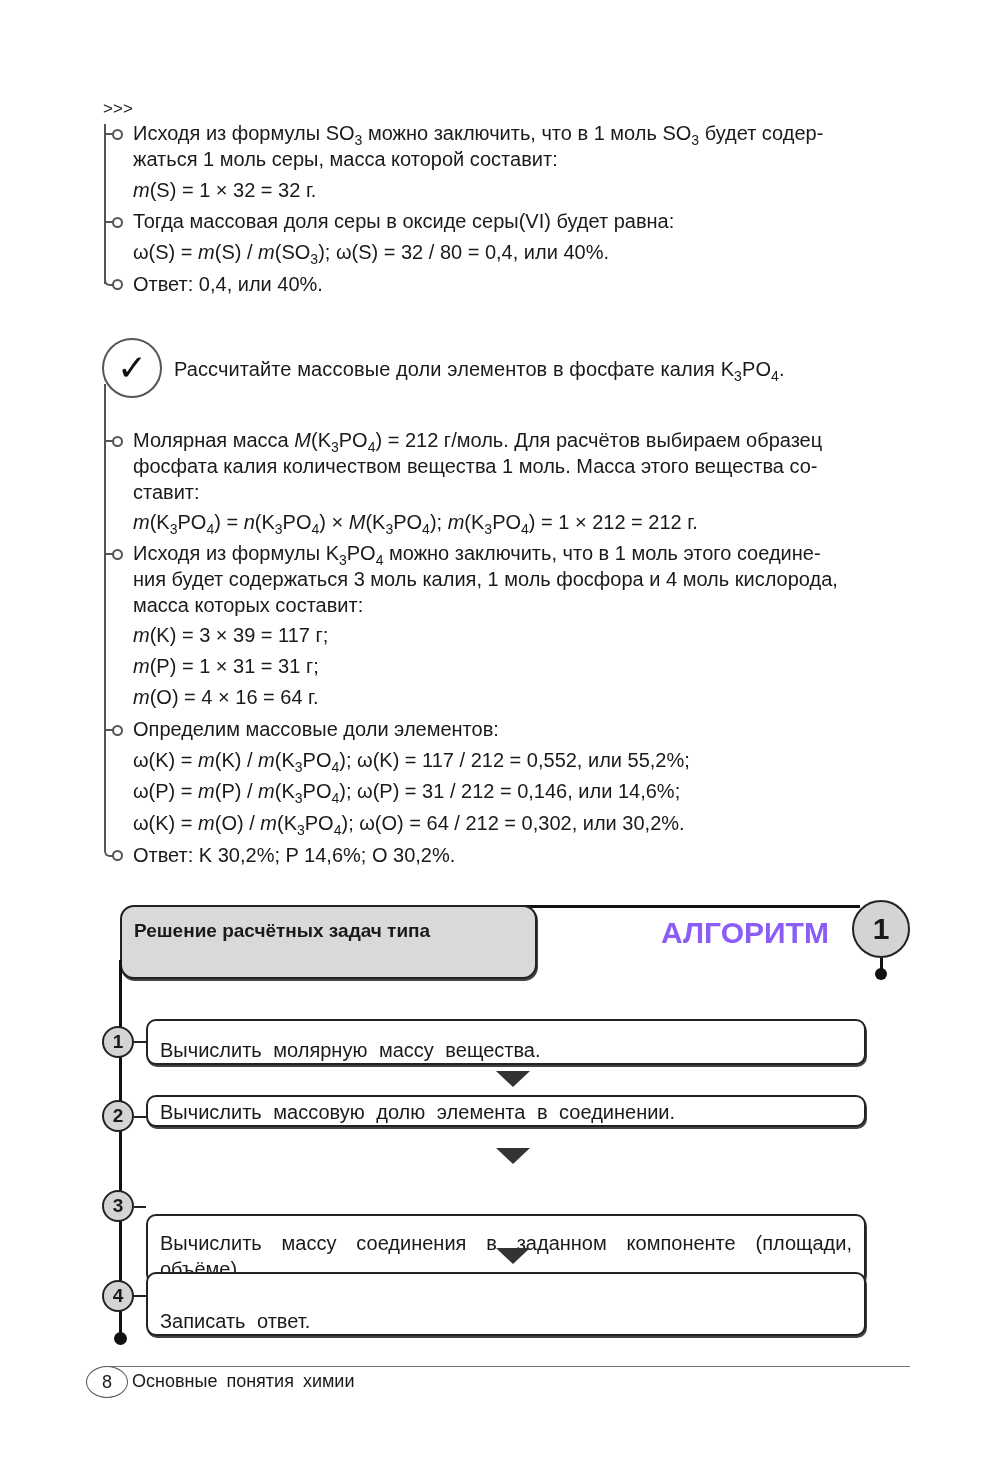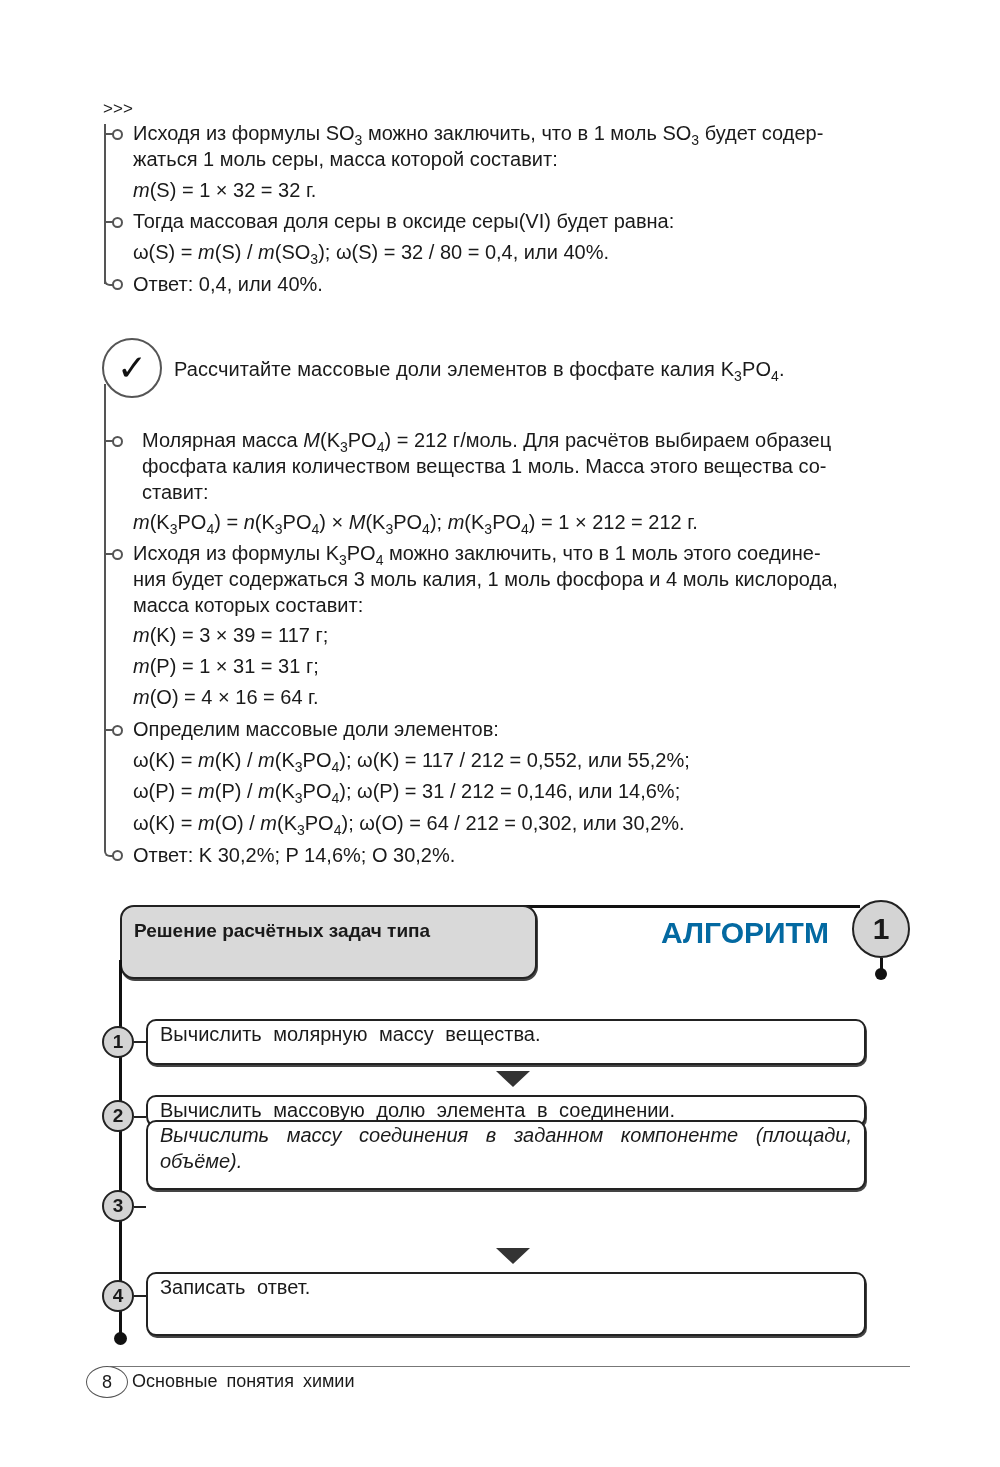--- a/index.html
+++ b/index.html
@@ -11,21 +11,21 @@
   sub { font-size: 14px; vertical-align: -5px; line-height: 0; }
   .vline { position: absolute; width: 2px; background: #555; }
   .hook { position: absolute; width: 10px; height: 2px; background: #555; }
   .bullet { position: absolute; width: 7px; height: 7px; border: 2px solid #555; border-radius: 50%; background: #fff; }
   .formula { position: absolute; left: 133px; font-size: 20px; line-height: 26px; }
   .para { position: absolute; left: 133px; width: 777px; font-size: 20px; line-height: 26px; text-align: justify; }
   .para.one { text-align: left; }
   
   .step-box { position: absolute; left: 146px; width: 720px; border: 2px solid #222; border-radius: 10px; background: #fff;
               box-shadow: 1px 2px 0 #444; font-size: 20px; line-height: 26px; padding: 0 12px; box-sizing: border-box;
-              display: flex; align-items: flex-start; word-spacing: 6px; text-align: justify; }
+              display: flex; align-items: flex-end; word-spacing: 6px; text-align: justify; }
   .step-num { position: absolute; left: 102px; width: 32px; height: 32px; border: 2px solid #222; border-radius: 50%;
               background: #d4d4d4; font-weight: bold; font-size: 19px; display: flex; align-items: center; justify-content: center; box-sizing: border-box;}
   .conn { position: absolute; left: 134px; width: 12px; height: 2px; background: #222; }
   .arrow { position: absolute; left: 496px; width: 0; height: 0; border-left: 17px solid transparent; border-right: 17px solid transparent; border-top: 16px solid #333; }
 </style>
 </head>
 <body>
 
 <div class="abs txt" style="left:103px; top:96px; font-size:17px;">&gt;&gt;&gt;</div>
 
@@ -56,21 +56,21 @@
   <div class="abs txt" style="left:174px; top:356px;">
     <span>Рассчитайте массовые доли элементов в фосфате калия K</span><sub>3</sub><span>PO</span><sub>4</sub><span>.</span>
   </div>
 </div>
 
 <div>
   <div class="vline" style="left:104px; top:384px; height:462px;"></div>
 
   <div class="hook" style="left:104px; top:440px;"></div>
   <div class="bullet" style="left:112px; top:436px;"></div>
-  <div class="para" style="top:427px;margin-left:9px;">
+  <div class="para" style="top:427px;">
     <span>Молярная масса </span><i>M</i><span>(K</span><sub>3</sub><span>PO</span><sub>4</sub><span>) = 212 г/моль. Для расчётов выбираем образец</span><br>
     <span>фосфата калия количеством вещества 1 моль. Масса этого вещества со-</span><br>
     <span>ставит:</span>
   </div>
   <div class="formula" style="top:509px;">
     <i>m</i><span>(K</span><sub>3</sub><span>PO</span><sub>4</sub><span>) = </span><i>n</i><span>(K</span><sub>3</sub><span>PO</span><sub>4</sub><span>) × </span><i>M</i><span>(K</span><sub>3</sub><span>PO</span><sub>4</sub><span>); </span><i>m</i><span>(K</span><sub>3</sub><span>PO</span><sub>4</sub><span>) = 1 × 212 = 212 г.</span>
   </div>
 
   <div class="hook" style="left:104px; top:553px;"></div>
   <div class="bullet" style="left:112px; top:549px;"></div>
@@ -101,21 +101,21 @@
   <div class="para one" style="top:842px;">Ответ: K 30,2%; P 14,6%; O 30,2%.</div>
 </div>
 
 <div>
 
   <div class="abs" style="left:520px; top:905px; width:340px; height:3px; background:#111;"></div>
 
   <div class="abs" style="left:120px; top:905px; width:417px; height:74px; box-sizing:border-box; background:#d9d9d9; border:2px solid #222; border-radius:14px; box-shadow:1px 2px 0 #444; padding:12px 12px; font-weight:bold; font-size:19px; line-height:24px;">
     <div>Решение расчётных задач типа</div>
   </div>
-  <div class="abs" style="left:661px; top:915px; font-weight:bold; font-size:30px; line-height:36px; color:#0369a1;">АЛГОРИТМ</div>
+  <div class="abs" style="left:661px; top:915px; font-weight:bold; font-size:30px; line-height:36px; color:#8b5cf6;">АЛГОРИТМ</div>
   <div class="abs" style="left:852px; top:900px; width:58px; height:58px; box-sizing:border-box; border:2px solid #222; border-radius:50%; background:#d4d4d4; display:flex; align-items:center; justify-content:center; font-weight:bold; font-size:30px;">1</div>
   <div class="abs" style="left:880px; top:958px; width:3px; height:14px; background:#111;"></div>
   <div class="abs" style="left:875px; top:968px; width:12px; height:12px; border-radius:50%; background:#111;"></div>
 
   <div class="abs" style="left:119px; top:960px; width:3px; height:375px; background:#111;"></div>
   <div class="abs" style="left:114px; top:1332px; width:13px; height:13px; border-radius:50%; background:#111;"></div>
 
   <div class="step-num" style="top:1026px;">1</div>
   <div class="conn" style="top:1041px;"></div>
   <div class="step-box" style="top:1019px; height:46px;">
@@ -125,21 +125,21 @@
 
   <div class="step-num" style="top:1100px;">2</div>
   <div class="conn" style="top:1116px;"></div>
   <div class="step-box" style="top:1095px; height:32px;">
       <span>Вычислить массовую долю элемента в соединении.</span>
     </div>
   <div class="arrow" style="top:1148px;"></div>
 
   <div class="step-num" style="top:1190px;">3</div>
   <div class="conn" style="top:1206px;"></div>
-  <div class="step-box" style="top:1120px; height:70px;font-style:italic;">
+  <div class="step-box" style="top:1214px; height:70px;">
       <span>Вычислить массу соединения в заданном компоненте (площади, объёме).</span>
     </div>
   <div class="arrow" style="top:1248px;"></div>
 
   <div class="step-num" style="top:1280px;">4</div>
   <div class="conn" style="top:1295px;"></div>
   <div class="step-box" style="top:1272px; height:64px;">
       <span>Записать ответ.</span>
     </div>
 </div>

